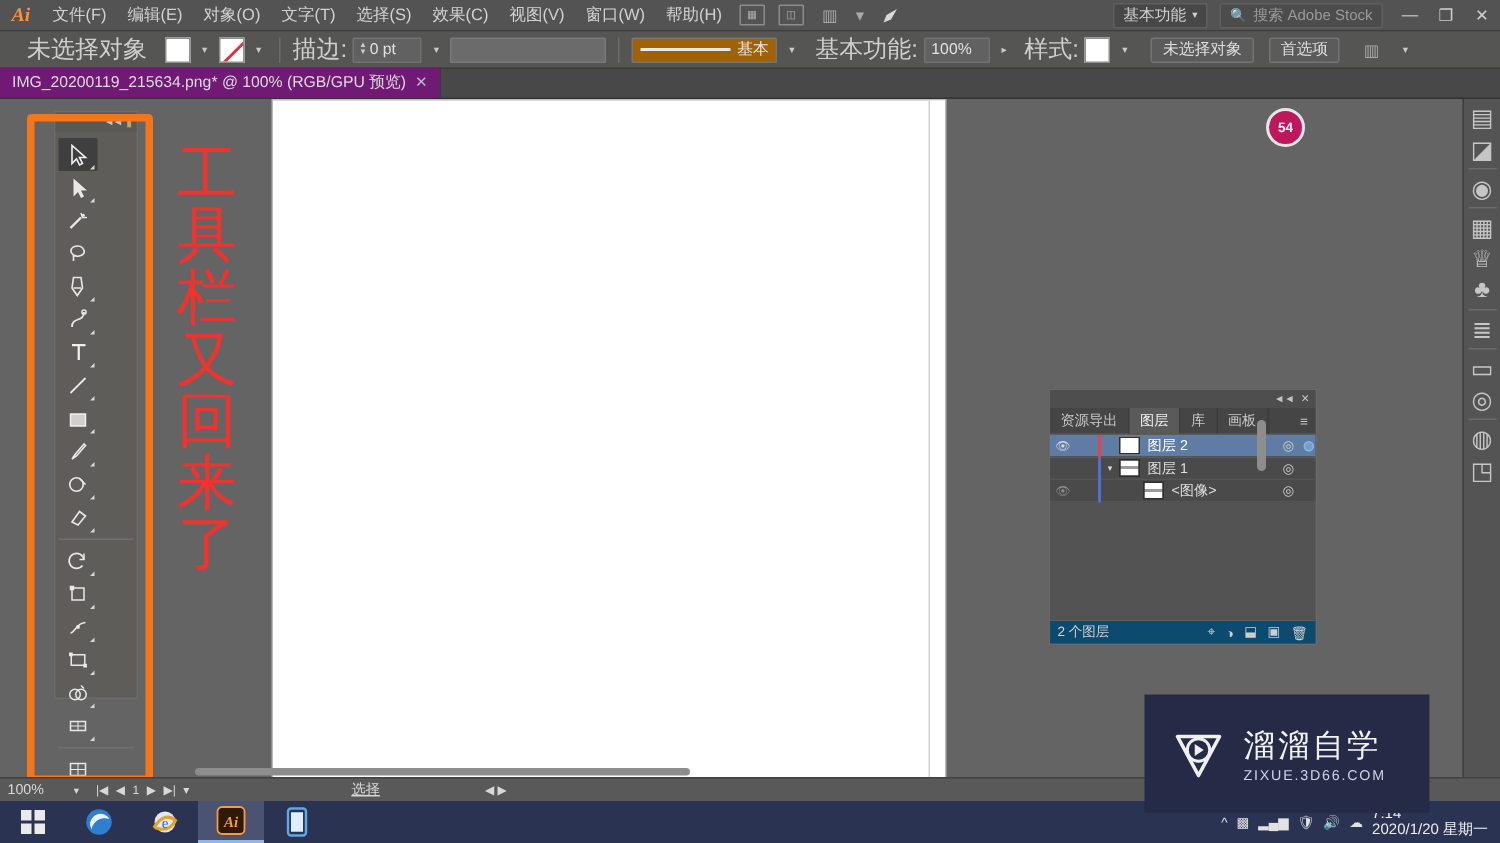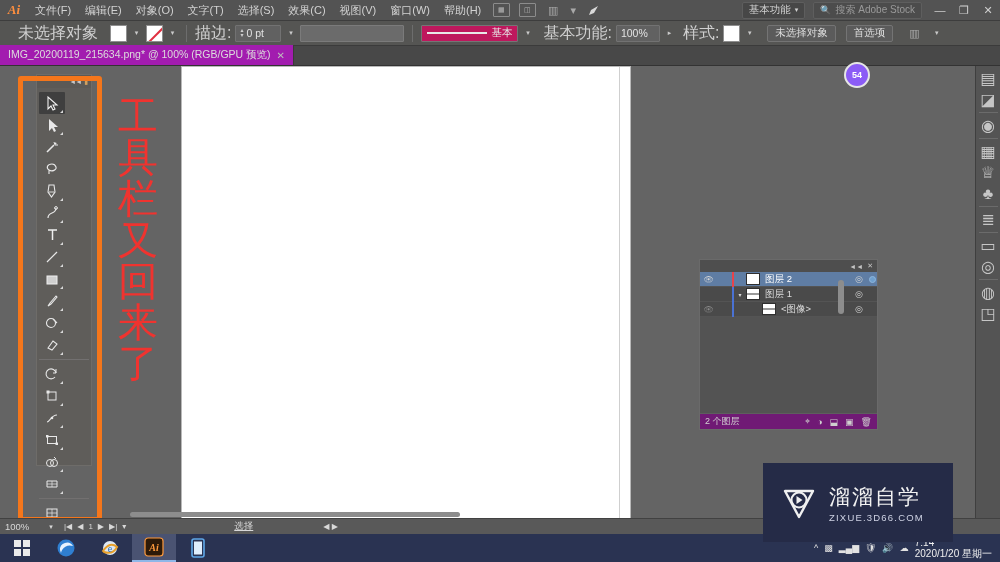--- a/index.html
+++ b/index.html
@@ -72,39 +72,39 @@
   .numfield{
     display:flex;align-items:center;height:17px;background:#616161;border:1px solid #727272;
     border-radius:1px;padding:0 4px;gap:3px;font-size:10.5px;color:#e2e2e2;min-width:46px;
   }
   .stepper{ display:flex;flex-direction:column;line-height:5px;font-size:6px;color:#cfcfcf; }
   .flatbox{
     height:17px;background:#6b6b6b;border:1px solid #7b7b7b;border-radius:1px;
   }
   .strokeprofile{
     display:flex;align-items:center;gap:4px;height:17px;padding:0 5px;
-    background:#be185d;border:1px solid #757575;border-radius:1px;
+    background:#a16207;border:1px solid #757575;border-radius:1px;
     font-size:10.5px;color:#e6e6e6;
   }
   .strokeline{ width:60px;height:2px;background:#e8e8e8; }
   .pillbtn{
     height:17px;padding:0 7px;display:flex;align-items:center;
     background:#5b5b5b;border:1px solid #747474;border-radius:2px;
     font-size:10.5px;color:#dedede; white-space:nowrap;
   }
 
   
   .tabbar{
     position:absolute; left:0; top:46px; width:1000px; height:20px;
     background:#484848; border-bottom:1px solid #333;
     display:flex; align-items:flex-end;
   }
   .doctab{
     height:20px; display:flex; align-items:center; gap:6px;
-    padding:0 8px; background:#a21caf; border-right:1px solid #3a3a3a;
+    padding:0 8px; background:#701a75; border-right:1px solid #3a3a3a;
     font-size:10.5px; color:#dcdcdc; white-space:nowrap;
   }
   .tabclose{ font-size:10px;color:#bdbdbd; }
 
   
   .workarea{
     position:absolute; left:0; top:66px; width:1000px; height:452px;
     background:#646464;
   }
   .canvas-white{
@@ -190,41 +190,41 @@
   }
   .l-thumb.img{ background:linear-gradient(180deg,#fff 0 40%,#9a9a9a 40% 60%,#fff 60%); }
   .l-name{ flex:1;white-space:nowrap; }
   .l-target{ width:16px;display:flex;align-items:center;justify-content:center;
     font-size:9px;color:#cfcfcf; }
   .l-sel{ width:10px;display:flex;align-items:center;justify-content:center; }
   .l-seldot{ width:7px;height:7px;border-radius:50%;background:#6fa0cf;
     border:1px solid #8fb6dd; }
   .lp-foot{
     position:absolute;left:0;bottom:0;width:100%;height:16px;
-    background:#701a75;border-top:1px solid #5e5e5e;
+    background:#0c4a6e;border-top:1px solid #5e5e5e;
     display:flex;align-items:center;padding:0 5px;gap:7px;
     font-size:9px;color:#d2d2d2;margin-top:39px;
   }
   .lp-foot .fspace{ flex:1; }
   .lpf-icon{ font-size:9px;color:#cfcfcf; }
 
   
   .rightdock{
     position:absolute; left:975px; top:66px; width:25px; height:452px;
     background:#545454; border-left:1px solid #3f3f3f;
     display:flex; flex-direction:column; align-items:center; padding-top:2px;
   }
   .dock-icon{
     width:23px;height:21px;display:flex;align-items:center;justify-content:center;
     color:#c6c6c6;
   }
   .dock-sep{ width:19px;height:1px;background:#6b6b6b;margin:2px 0; }
   .green-badge{
-    position:absolute; right:1px; top:62px; width:26px;height:26px;border-radius:50%;
-    background:#8b5cf6; border:2px solid #e6e6e6;
+    position:absolute; right:1px; top:72px; width:26px;height:26px;border-radius:50%;
+    background:#be185d; border:2px solid #e6e6e6;
     display:flex;align-items:center;justify-content:center;
     color:#fff;font-size:9px;font-weight:bold;
   }
   .scroll-right{
     position:absolute;right:27px;top:280px;width:6px;height:34px;
     background:#8d8d8d;border-radius:3px;
   }
 
   
   .statusbar{
@@ -554,20 +554,27 @@
     <span>又</span>
     <span>回</span>
     <span>来</span>
     <span>了</span>
   </div>
 
   <div class="layerspanel">
     <div class="lp-head">
       <span>◄◄</span>
       <span>✕</span>
+    </div>
+    <div class="lp-tabs">
+      <div class="lp-tab">资源导出</div>
+      <div class="lp-tab active">图层</div>
+      <div class="lp-tab">库</div>
+      <div class="lp-tab">画板</div>
+      <div class="lp-menu">≡</div>
     </div>
     <div class="lp-rows">
       <div class="lrow sel">
         <span class="l-eye">👁</span>
         <span class="l-lock"></span>
         <span class="l-colbar" style="background:#e8434a"></span>
         <span class="l-arrow"></span>
         <span class="l-thumb"></span>
         <span class="l-name">图层 2</span>
         <span class="l-target">◎</span>

